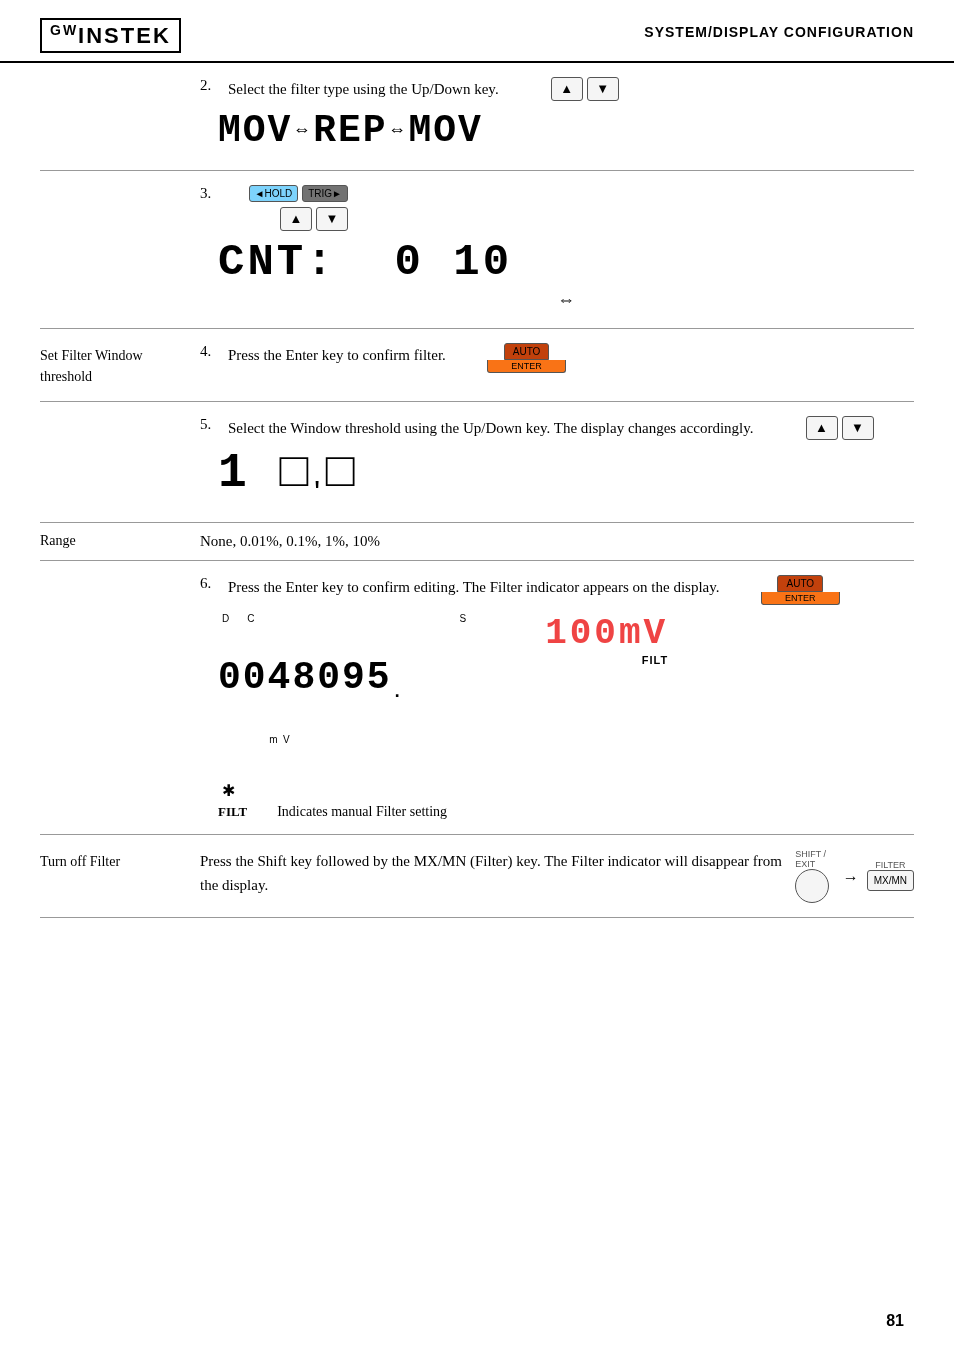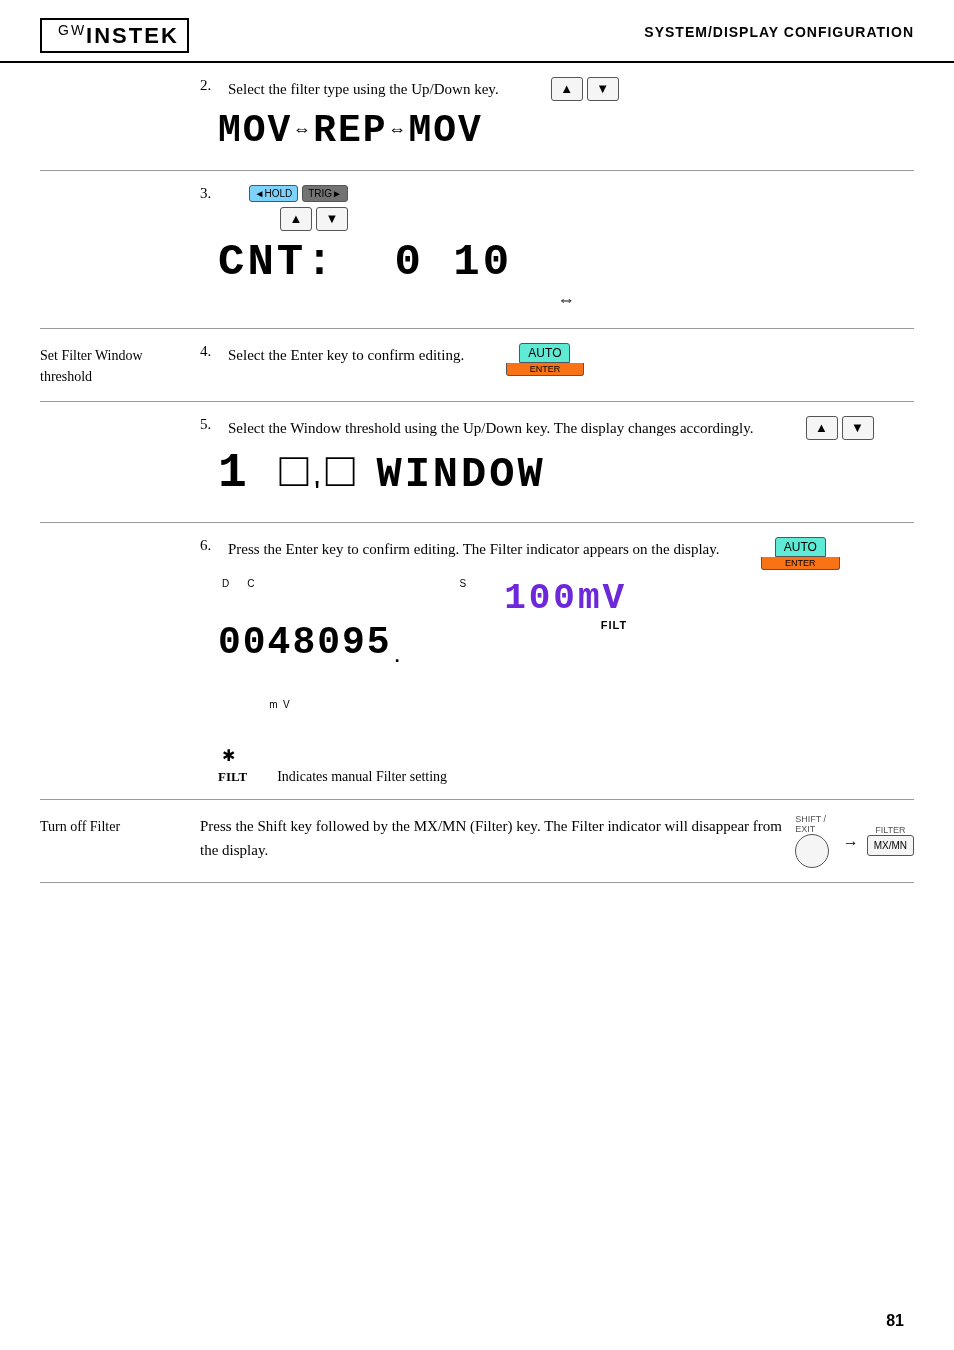--- a/index.html
+++ b/index.html
@@ -107,24 +107,24 @@
       padding: 2px 5px;
     }
     .key-auto-enter {
       display: flex;
       flex-direction: column;
       align-items: center;
       gap: 0px;
     }
     .key-auto {
       font-family: Arial, sans-serif;
-      font-size: 12px;
+      font-size: 10px;
       border: 1.5px solid #555;
       border-radius: 3px 3px 0 0;
-      background: #5eead4;
+      background: #c2410c;
       padding: 2px 8px;
     }
     .key-enter {
       font-family: Liberation Sans, sans-serif;
       font-size: 9px;
       border: 1.5px solid #555;
       border-top: none;
       border-radius: 0 0 3px 3px;
       background: #f97316;
       padding: 1px 23px;
@@ -236,21 +236,22 @@
     .meas-right {
       display: flex;
       flex-direction: column;
       align-items: flex-end;
     }
     .meas-100mv {
       font-family: 'Courier New', monospace;
       font-size: 36px;
       font-weight: bold;
       letter-spacing: 3px;
-      color: #6d28d9;
+      color: #ef4444;
+      margin-left: 41px;
     }
     .meas-flt {
       font-family: Arial, sans-serif;
       font-size: 11px;
       font-weight: bold;
       color: #000;
       letter-spacing: 1px;
     }
 
     
@@ -334,21 +335,21 @@
     .step-row {
       display: flex;
       align-items: flex-start;
     }
   </style>
 </head>
 <body>
 
 <div class="header">
   <div class="logo">
-    <span style="font-size:14px;vertical-align:super;font-weight:400;margin-left:8px;">GW</span><span>INSTEK</span>
+    <span style="font-size:14px;vertical-align:super;font-weight:700;">GW</span><span>INSTEK</span>
   </div>
   <div class="header-title">SYSTEM/DISPLAY CONFIGURATION</div>
 </div>
 
 <div class="main">
 
   <div class="section">
     <div class="left-label"></div>
     <div class="full-content">
       <div class="step-row">
@@ -392,21 +393,21 @@
       <div class="cnt-display">CNT:&nbsp;&nbsp;0 10</div>
       <div class="cnt-arrow">⇔</div>
     </div>
   </div>
 
   <div class="section">
     <div class="left-label" style="font-size:14px;line-height:1.5;">Set Filter Window<br>threshold</div>
     <div class="full-content">
       <div class="step-row">
         <span class="step-num">4.</span>
-        <span class="step-body">Select the Enter key to confirm editing.</span>
+        <span class="step-body">Press the Enter key to confirm filter.</span>
         <div class="keys-col">
           <div class="key-auto-enter">
             <div class="key-auto">AUTO</div>
             <div class="key-enter">ENTER</div>
           </div>
         </div>
       </div>
     </div>
   </div>
 
@@ -419,25 +420,28 @@
         <div class="keys-col">
           <div class="key-pair">
             <div class="key-arrow-up">▲</div>
             <div class="key-arrow-down">▼</div>
           </div>
         </div>
       </div>
 
       <div class="window-area">
         <div class="window-left" style="font-size:48px;">1 □<span style="font-size:22px;vertical-align:sub;">′</span>□</div>
-        <div class="window-right" style="font-family:'Courier New',monospace;font-size:42px;font-weight:bold;letter-spacing:3px;">WINDOW</div>
       </div>
     </div>
   </div>
 
+  <div class="range-row">
+    <div class="range-label">Range</div>
+    <div class="range-values">None, 0.01%, 0.1%, 1%, 10%</div>
+  </div>
 
   <div class="section">
     <div class="left-label"></div>
     <div class="full-content">
       <div class="step-row">
         <span class="step-num">6.</span>
         <span class="step-body">Press the Enter key to confirm editing. The Filter indicator appears on the display.</span>
         <div class="keys-col">
           <div class="key-auto-enter">
             <div class="key-auto">AUTO</div>

